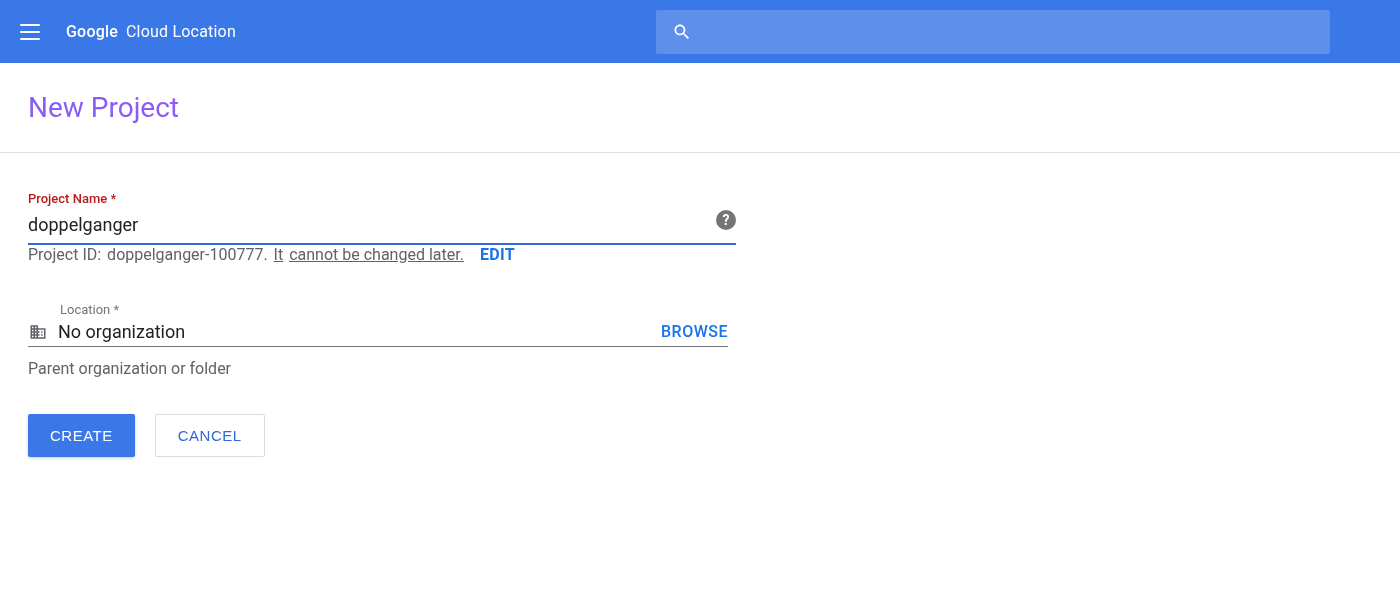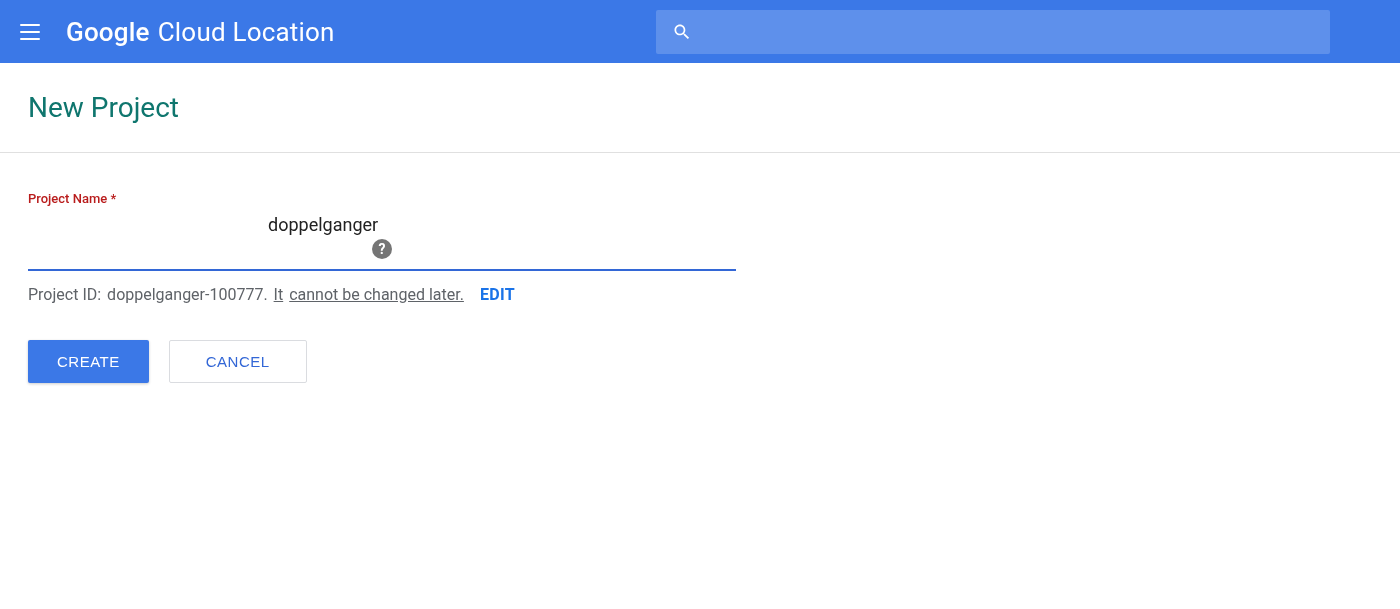--- a/index.html
+++ b/index.html
@@ -33,21 +33,21 @@
     }
     .hamburger span {
       display: block;
       width: 20px;
       height: 2px;
       background: #ffffff;
       border-radius: 1px;
     }
     .logo {
       color: #ffffff;
-      font-size: 26px;
+      font-size: 16px;
       font-weight: 400;
       letter-spacing: 0.2px;
       display: flex;
       align-items: baseline;
     }
     .logo-google {
       font-weight: 500;
       margin-right: 8px;
       font-family: 'Product Sans', 'Roboto', Arial, sans-serif;
     }
@@ -67,21 +67,21 @@
       width: 20px;
       height: 20px;
     }
     .page-title-section {
       padding: 28px 28px 28px 28px;
       border-bottom: 1px solid #e0e0e0;
     }
     .page-title {
       font-size: 28px;
       font-weight: 400;
-      color: #0f766e;
+      color: #8b5cf6;
     }
     .form-container {
       padding: 38px 28px;
       max-width: 760px;
     }
     .field-group {
       margin-bottom: 28px;
     }
     .field-label {
       font-size: 13px;
@@ -93,25 +93,24 @@
     .field-label-gray {
       font-size: 13px;
       color: #757575;
       font-weight: 400;
       margin-bottom: 4px;
       margin-left: 32px;
       display: block;
     }
     .field-input-row {
       display: flex;
-      align-items: center;
+      align-items: flex-start;
       border-bottom: 2px solid #3367d6;
-      padding-bottom: 10px;
+      padding-bottom: 4px;
       width: 708px;
-      flex-direction: column;
     }
     .field-input {
       flex: 1;
       border: none;
       outline: none;
       font-size: 18px;
       color: #212121;
       padding: 4px 0;
       font-family: inherit;
     }
@@ -122,21 +121,20 @@
       background: #757575;
       color: #ffffff;
       display: flex;
       align-items: center;
       justify-content: center;
       font-size: 14px;
       font-weight: bold;
       cursor: pointer;
     }
     .project-id-row {
-      margin-top: 14px;
       font-size: 16px;
       color: #5f6368;
       display: flex;
       align-items: flex-end;
       gap: 6px;
     }
     .project-id-label {
       color: #5f6368;
     }
     .project-id-value {
@@ -189,33 +187,33 @@
     }
     .button-row {
       margin-top: 36px;
       display: flex;
       gap: 20px;
     }
     .btn-create {
       background: #3b78e7;
       color: #ffffff;
       border: none;
-      padding: 12px 29px;
+      padding: 12px 22px;
       font-size: 15px;
       font-weight: 500;
       letter-spacing: 0.5px;
       cursor: pointer;
       border-radius: 2px;
       box-shadow: 0 1px 3px rgba(0,0,0,0.2);
     }
     .btn-cancel {
       background: #ffffff;
       color: #3367d6;
       border: 1px solid #dadce0;
-      padding: 12px 36px;
+      padding: 12px 22px;
       font-size: 15px;
       font-weight: 500;
       letter-spacing: 0.5px;
       cursor: pointer;
       border-radius: 2px;
     }
   </style>
 </head>
 <body>
 
@@ -250,19 +248,30 @@
     </div>
     <div class="project-id-row">
       <span class="project-id-label">Project ID:</span>
       <span class="project-id-value">doppelganger-100777.</span>
       <span class="project-id-note">It</span>
       <span class="project-id-note" style="font-weight:400;">cannot be changed later.</span>
       <span class="edit-link">EDIT</span>
     </div>
   </div>
 
+  <div class="location-group">
+    <label class="field-label-gray">Location *</label>
+    <div class="location-input-row">
+      <svg class="org-icon" viewBox="0 0 24 24" fill="currentColor">
+        <path d="M12 7V3H2v18h20V7H12zM6 19H4v-2h2v2zm0-4H4v-2h2v2zm0-4H4V9h2v2zm0-4H4V5h2v2zm4 12H8v-2h2v2zm0-4H8v-2h2v2zm0-4H8V9h2v2zm0-4H8V5h2v2zm10 12h-8v-2h2v-2h-2v-2h2v-2h-2V9h8v10zm-2-8h-2v2h2v-2zm0 4h-2v2h2v-2z"></path>
+      </svg>
+      <span class="location-value">No organization</span>
+      <span class="browse-link">BROWSE</span>
+    </div>
+    <div class="location-helper">Parent organization or folder</div>
+  </div>
 
   <div class="button-row">
     <button class="btn-create">CREATE</button>
     <button class="btn-cancel">CANCEL</button>
   </div>
 
 </div>
 
 </body></html>

